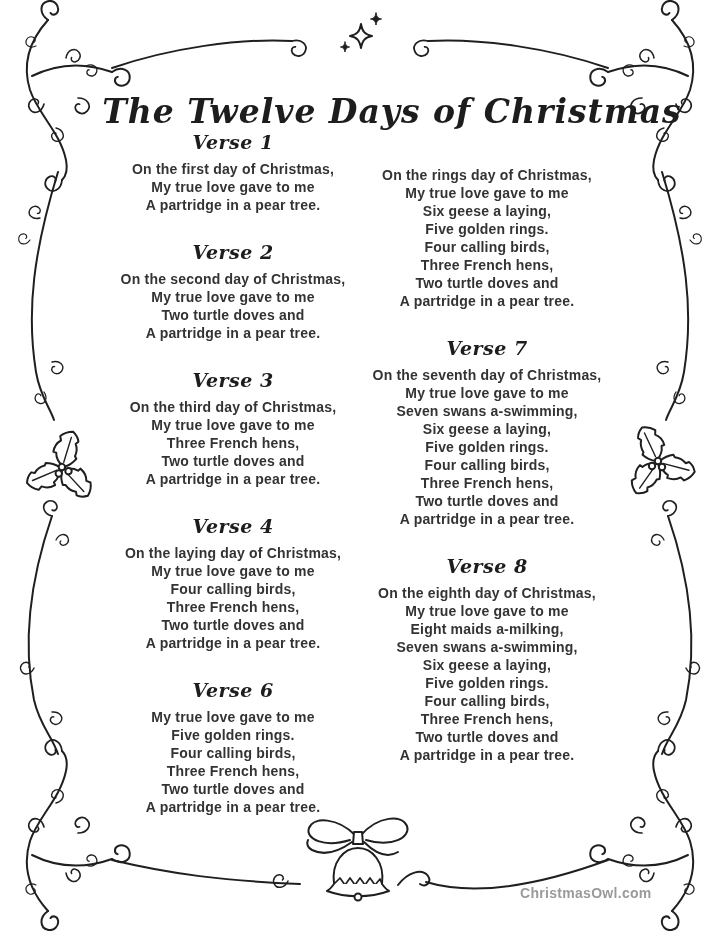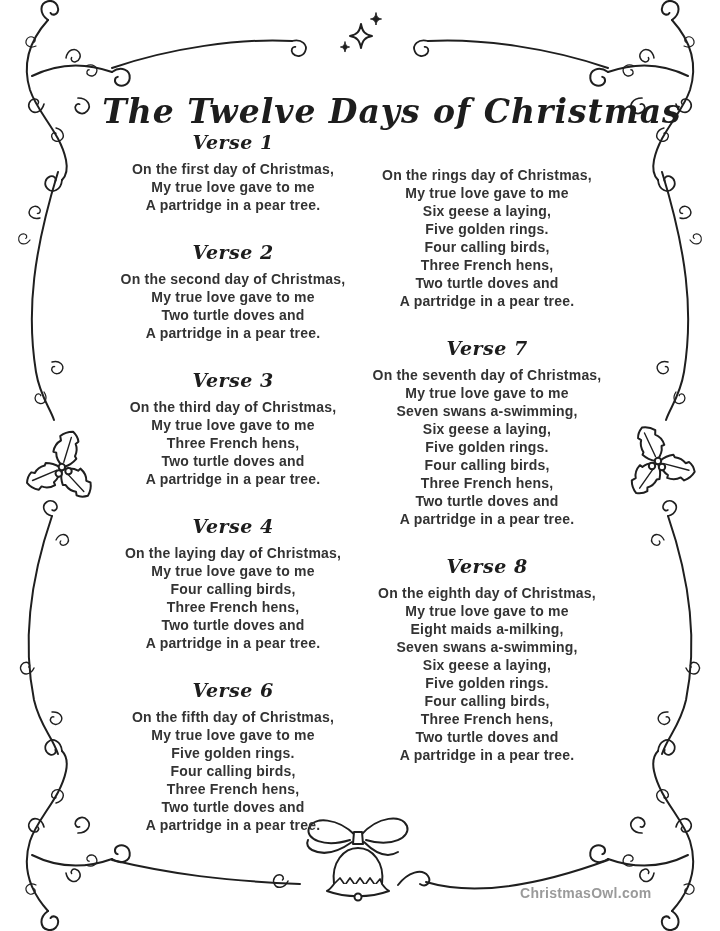--- a/index.html
+++ b/index.html
@@ -186,21 +186,20 @@
           <div>My true love gave to me</div>
           <div>Four calling birds,</div>
           <div>Three French hens,</div>
           <div>Two turtle doves and</div>
           <div>A partridge in a pear tree.</div>
         </div>
     </div>
     <div class="verse">
       <div class="verse-heading">Verse 6</div>
       <div class="verse-lines">
-          <div>On the fifth day of Christmas,</div>
           <div>My true love gave to me</div>
           <div>Five golden rings.</div>
           <div>Four calling birds,</div>
           <div>Three French hens,</div>
           <div>Two turtle doves and</div>
           <div>A partridge in a pear tree.</div>
         </div>
     </div>
   </div>
 

